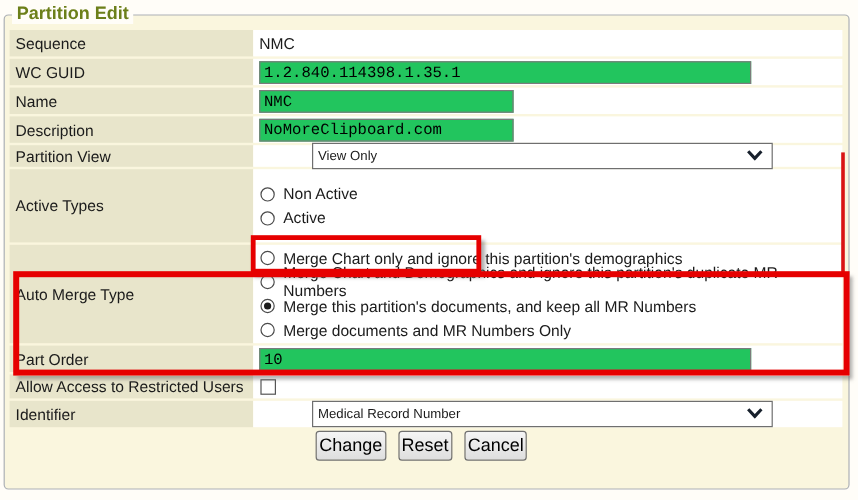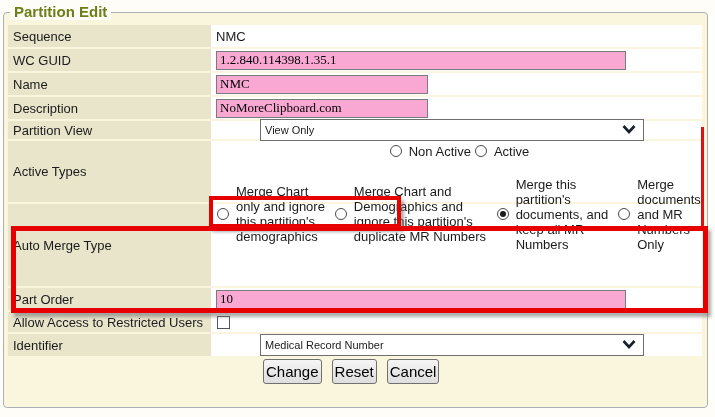--- a/index.html
+++ b/index.html
@@ -60,37 +60,37 @@
     flex: 1;
     background: #ffffff;
     display: flex;
     align-items: center;
     padding-left: 5px;
     box-sizing: border-box;
     font-size: 13px;
     color: #1b1b1b;
   }
   .value-cell.stacked {
-    flex-direction: row;
+    flex-direction: column;
     align-items: stretch;
     justify-content: center;
     padding-left: 2px;
   }
 
   .row-h22 { height: 22px; }
   .row-h18 { height: 18px; }
   .row-h20 { height: 20px; text-align: right; }
   .row-radios3 { height: 61px; }
   .row-radios4 { height: 82px; }
 
   input.txt {
     height: 19px;
     border: 1px solid #7b7b7b;
-    background: #f9a8d4;
-    font-family: Liberation Serif, serif;
+    background: #22c55e;
+    font-family: Liberation Mono, monospace;
     font-size: 13px;
     padding: 0 3px;
     box-sizing: border-box;
     color: #000;
   }
   .w-wide  { width: 410px; }
   .w-med   { width: 212px; }
 
   .select {
     position: relative;

